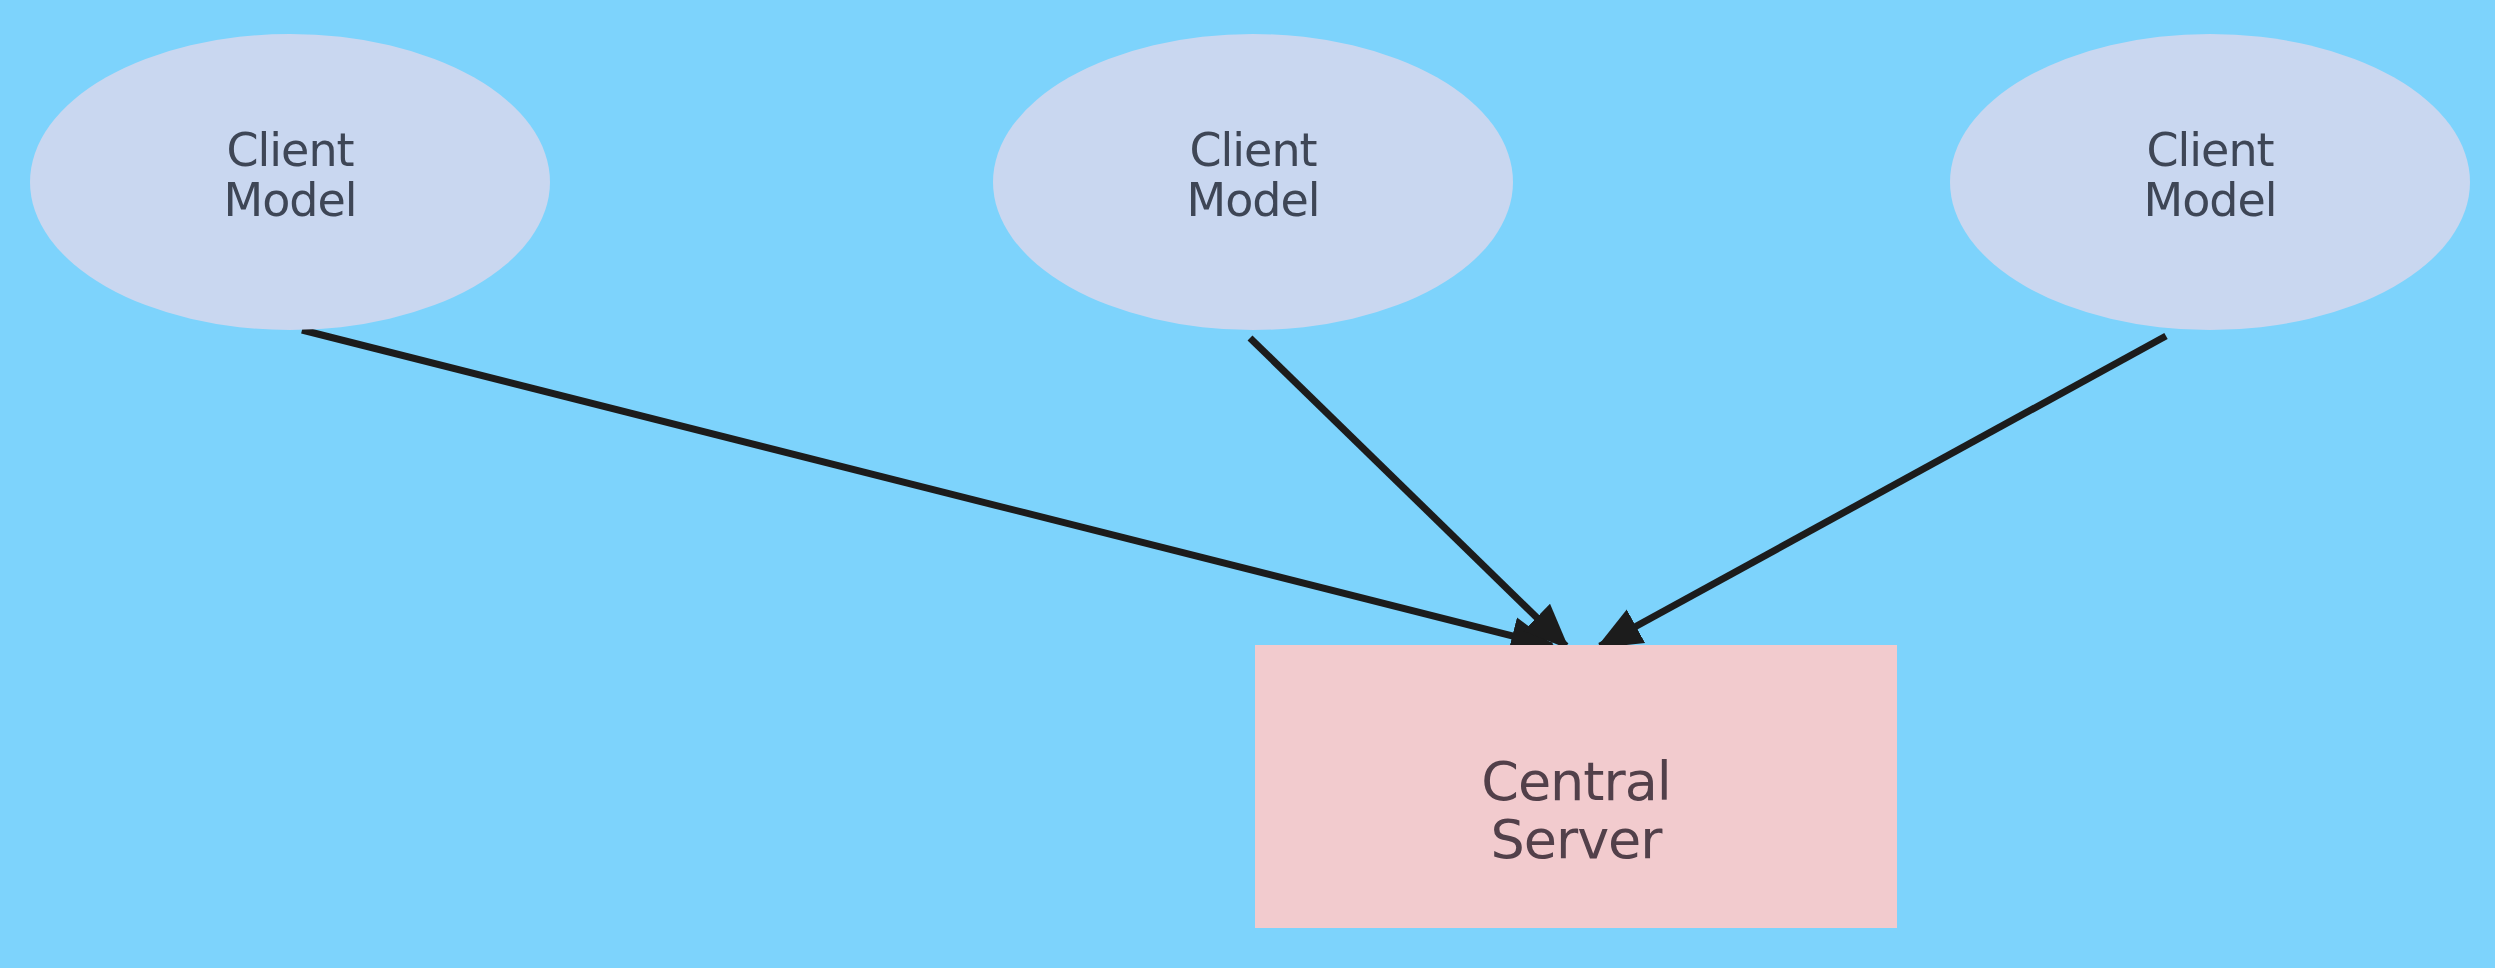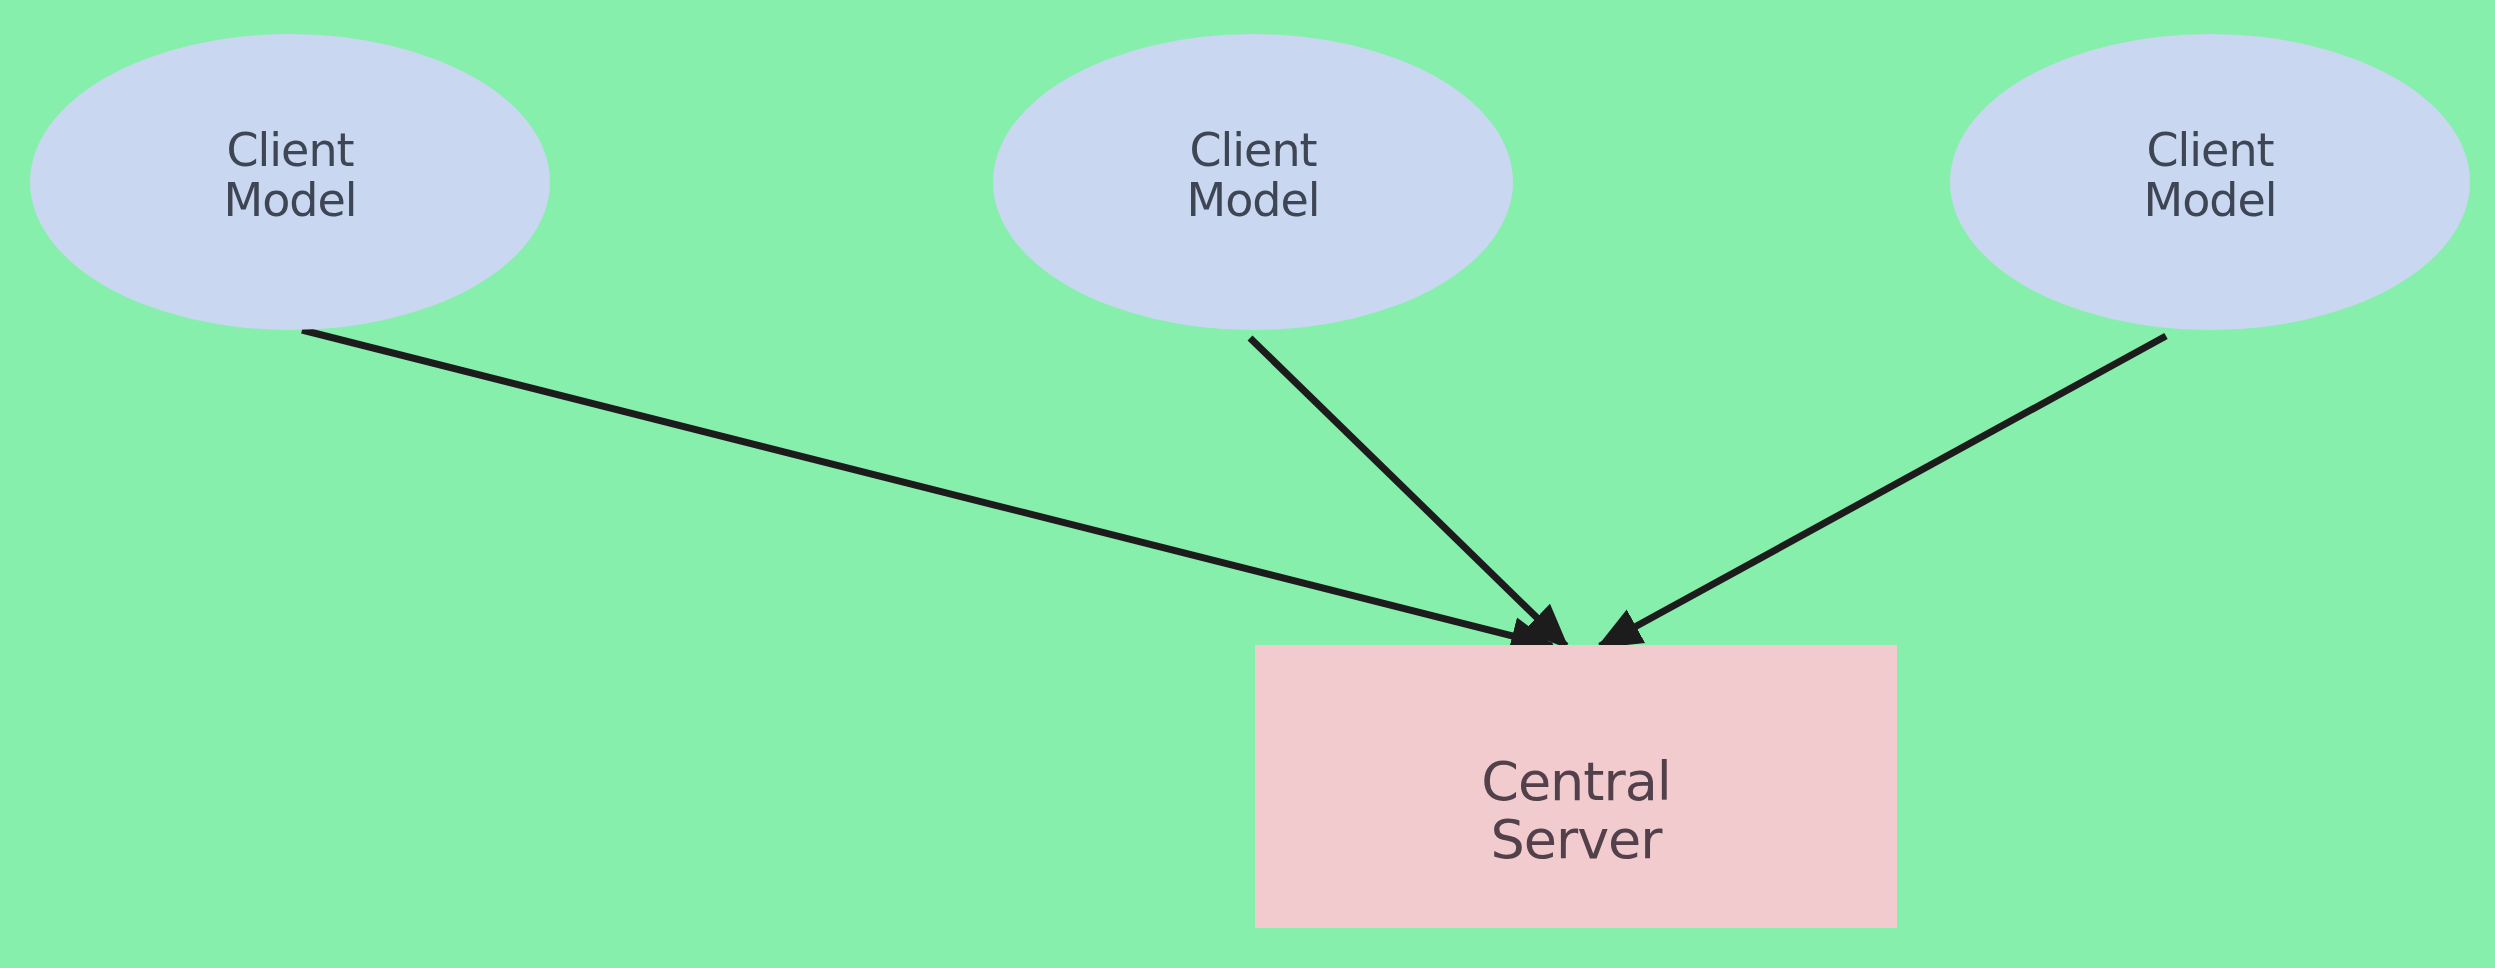--- a/index.html
+++ b/index.html
@@ -4,21 +4,21 @@
 <style>
   html, body {
     margin: 0;
     padding: 0;
     background: #ffffff;
   }
   .canvas {
     position: relative;
     width: 2495px;
     height: 968px;
-    background: #86efac;
+    background: #7dd3fc;
     overflow: hidden;
     font-family: "DejaVu Sans", sans-serif;
   }
   svg.diagram {
     display: block;
     width: 2495px;
     height: 968px;
   }
   text.node-label {
     font-family: "DejaVu Sans", sans-serif;

